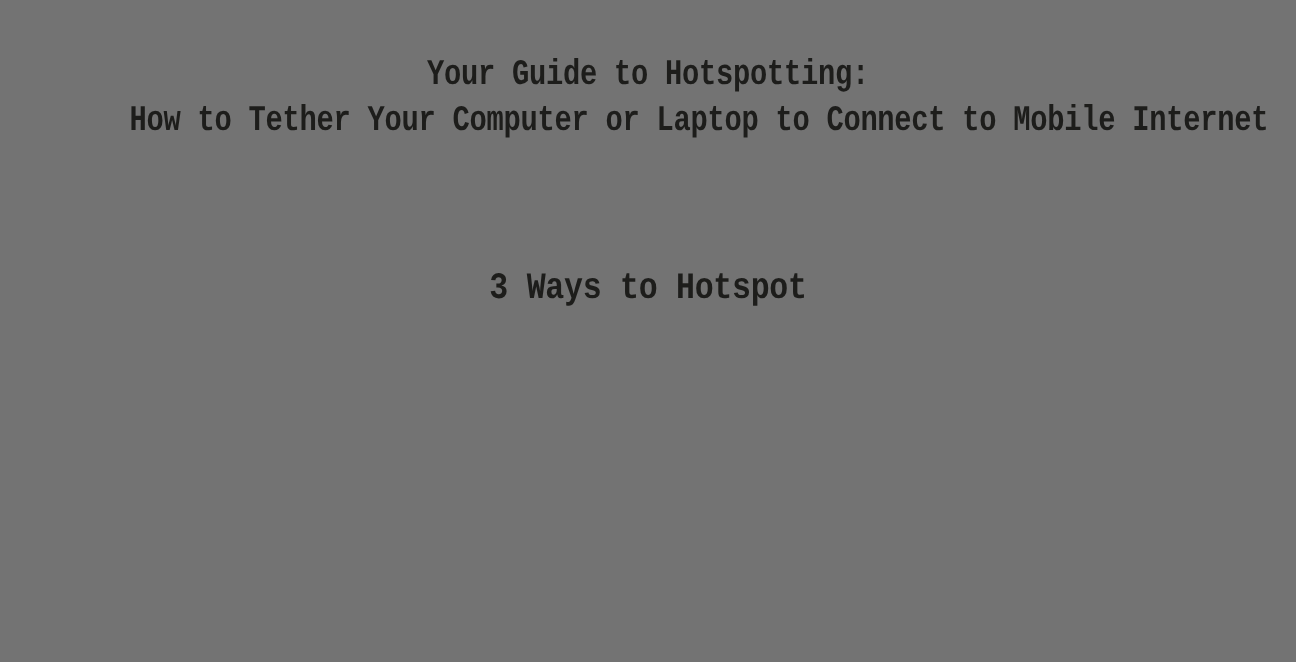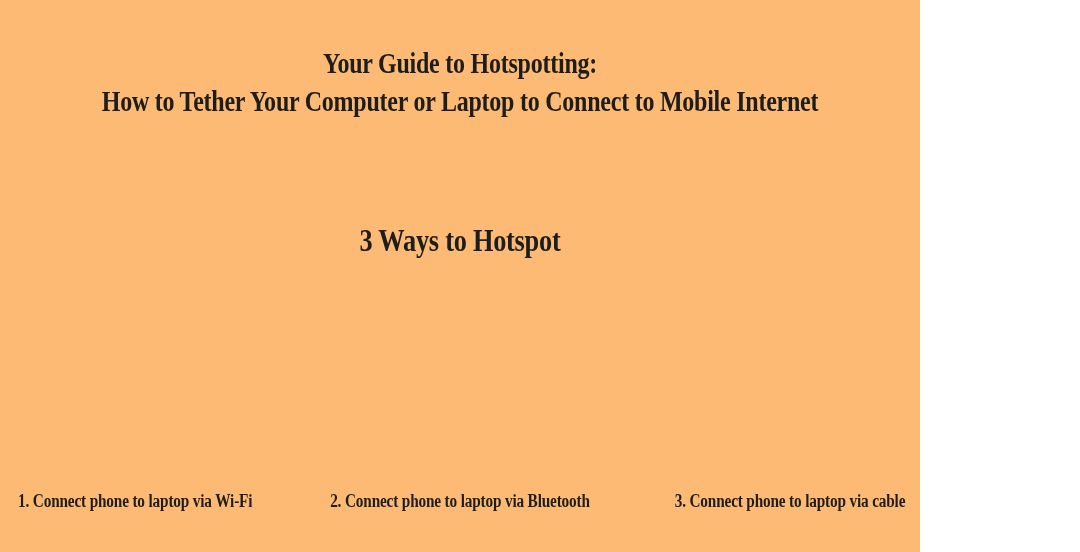--- a/index.html
+++ b/index.html
@@ -2,25 +2,25 @@
 <html><head>
 <meta charset="utf-8">
 <style>
   html, body {
     margin: 0;
     padding: 0;
     background: #ffffff;
   }
   .page {
     position: relative;
-    width: 920px;
+    width: 1080px;
     height: 552px;
-    background: #fdba74;
+    background: #737373;
     overflow: hidden;
-    font-family: Liberation Serif, serif;
+    font-family: Liberation Mono, monospace;
     color: #1d1d1b;
   }
   .title-block {
     position: absolute;
     top: 44px;
     left: 0;
     width: 100%;
     text-align: center;
   }
   .title-line {
@@ -84,19 +84,14 @@
 
 <div class="page">
 
   <header class="title-block">
     <div class="title-line">Your Guide to Hotspotting:</div>
     <div class="title-line">How to Tether Your Computer or Laptop to Connect to Mobile Internet</div>
   </header>
 
   <h2 class="section-heading">3 Ways to Hotspot</h2>
 
-  <div class="captions-row">
-    <div class="caption caption-1">1. Connect phone to laptop via Wi-Fi</div>
-    <div class="caption caption-2">2. Connect phone to laptop via Bluetooth</div>
-    <div class="caption caption-3">3. Connect phone to laptop via cable</div>
-  </div>
 
 </div>
 
 </body></html>

